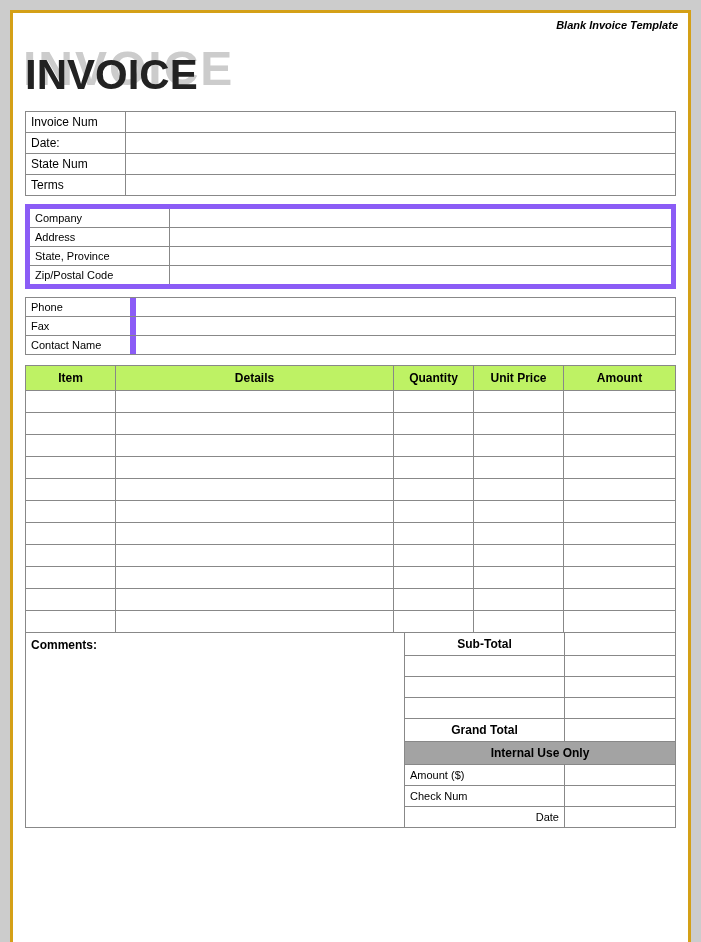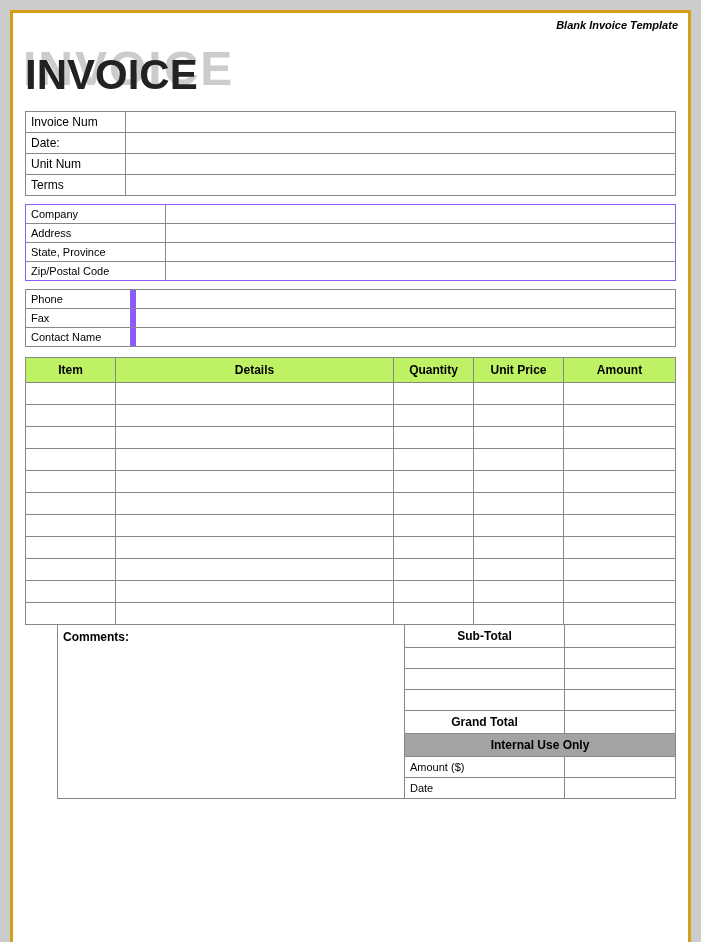--- a/index.html
+++ b/index.html
@@ -81,21 +81,21 @@
       border-right: 1px solid #888;
     }
 
     .info-value {
       flex: 1;
       padding: 3px 5px;
       min-height: 18px;
     }
 
     .address-section {
-      border: 1px solid #8b5cf6;
+      border: 5px solid #8b5cf6;
       margin-bottom: 8px;
     }
 
     .address-row {
       display: flex;
       border-bottom: 1px solid #888;
     }
 
     .address-row:last-child {
       border-bottom: none;
@@ -168,21 +168,20 @@
     .col-details { width: auto; }
     .col-qty { width: 80px; text-align: center; }
     .col-price { width: 90px; text-align: center; }
     .col-amount { width: 112px; text-align: center; }
 
     
     .bottom-section {
       display: flex;
       border: 1px solid #888;
       border-top: none;
-      margin-left: 32px;
     }
 
     .comments-area {
       flex: 1;
       border-right: 1px solid #888;
       padding: 5px;
       min-height: 160px;
     }
 
     .comments-label {
@@ -195,20 +194,21 @@
       width: 270px;
     }
 
     .totals-row {
       display: flex;
       border-bottom: 1px solid #888;
     }
 
     .totals-row:last-child {
       border-bottom: none;
+      text-align: right;
     }
 
     .totals-label {
       flex: 1;
       padding: 4px 5px;
       font-size: 11px;
       border-right: 1px solid #888;
       font-weight: normal;
     }
 
@@ -264,21 +264,21 @@
   <div class="info-section">
     <div class="info-row">
       <div class="info-label">Invoice Num</div>
       <div class="info-value"></div>
     </div>
     <div class="info-row">
       <div class="info-label">Date:</div>
       <div class="info-value"></div>
     </div>
     <div class="info-row">
-      <div class="info-label">Unit Num</div>
+      <div class="info-label">State Num</div>
       <div class="info-value"></div>
     </div>
     <div class="info-row">
       <div class="info-label">Terms</div>
       <div class="info-value"></div>
     </div>
   </div>
 
   <div class="address-section">
     <div class="address-row">
@@ -434,19 +434,23 @@
         <div class="totals-value"></div>
       </div>
 
       <div class="totals-header">Internal Use Only</div>
 
       <div class="totals-row">
         <div class="totals-label">Amount ($)</div>
         <div class="totals-value"></div>
       </div>
       <div class="totals-row">
+        <div class="totals-label">Check Num</div>
+        <div class="totals-value"></div>
+      </div>
+      <div class="totals-row">
         <div class="totals-label">Date</div>
         <div class="totals-value"></div>
       </div>
     </div>
   </div>
 
 </div>
 
 </body></html>

